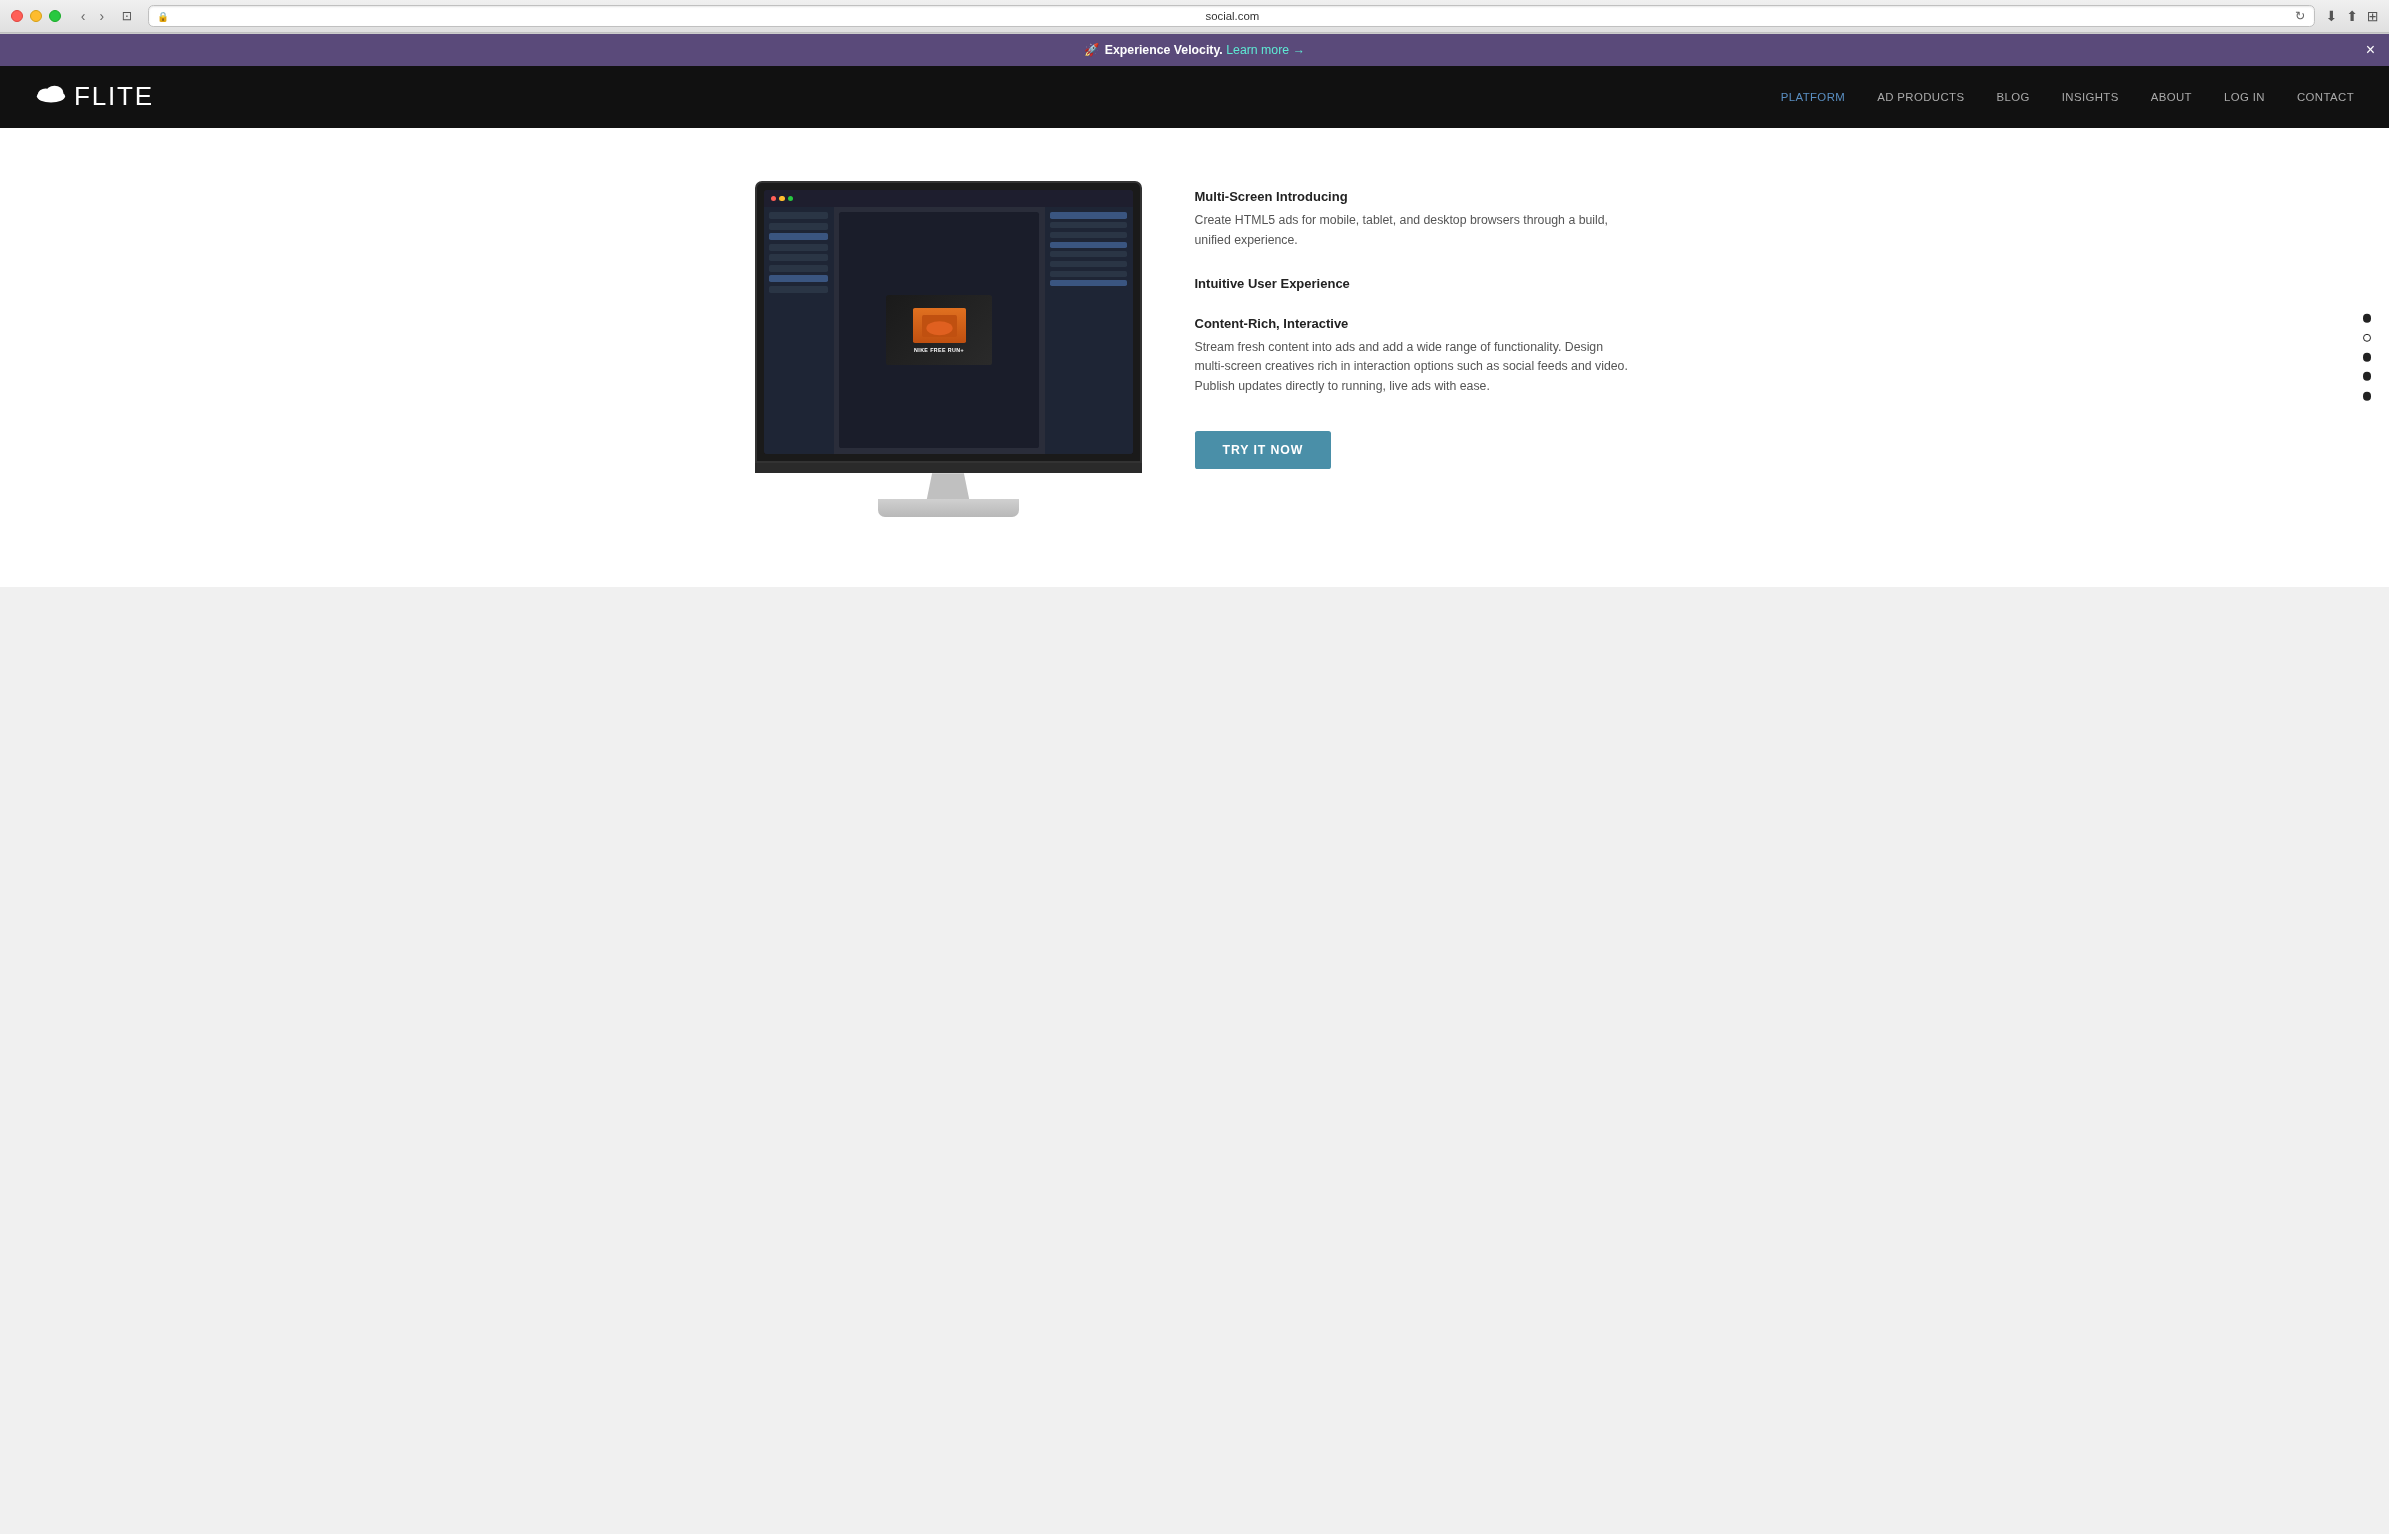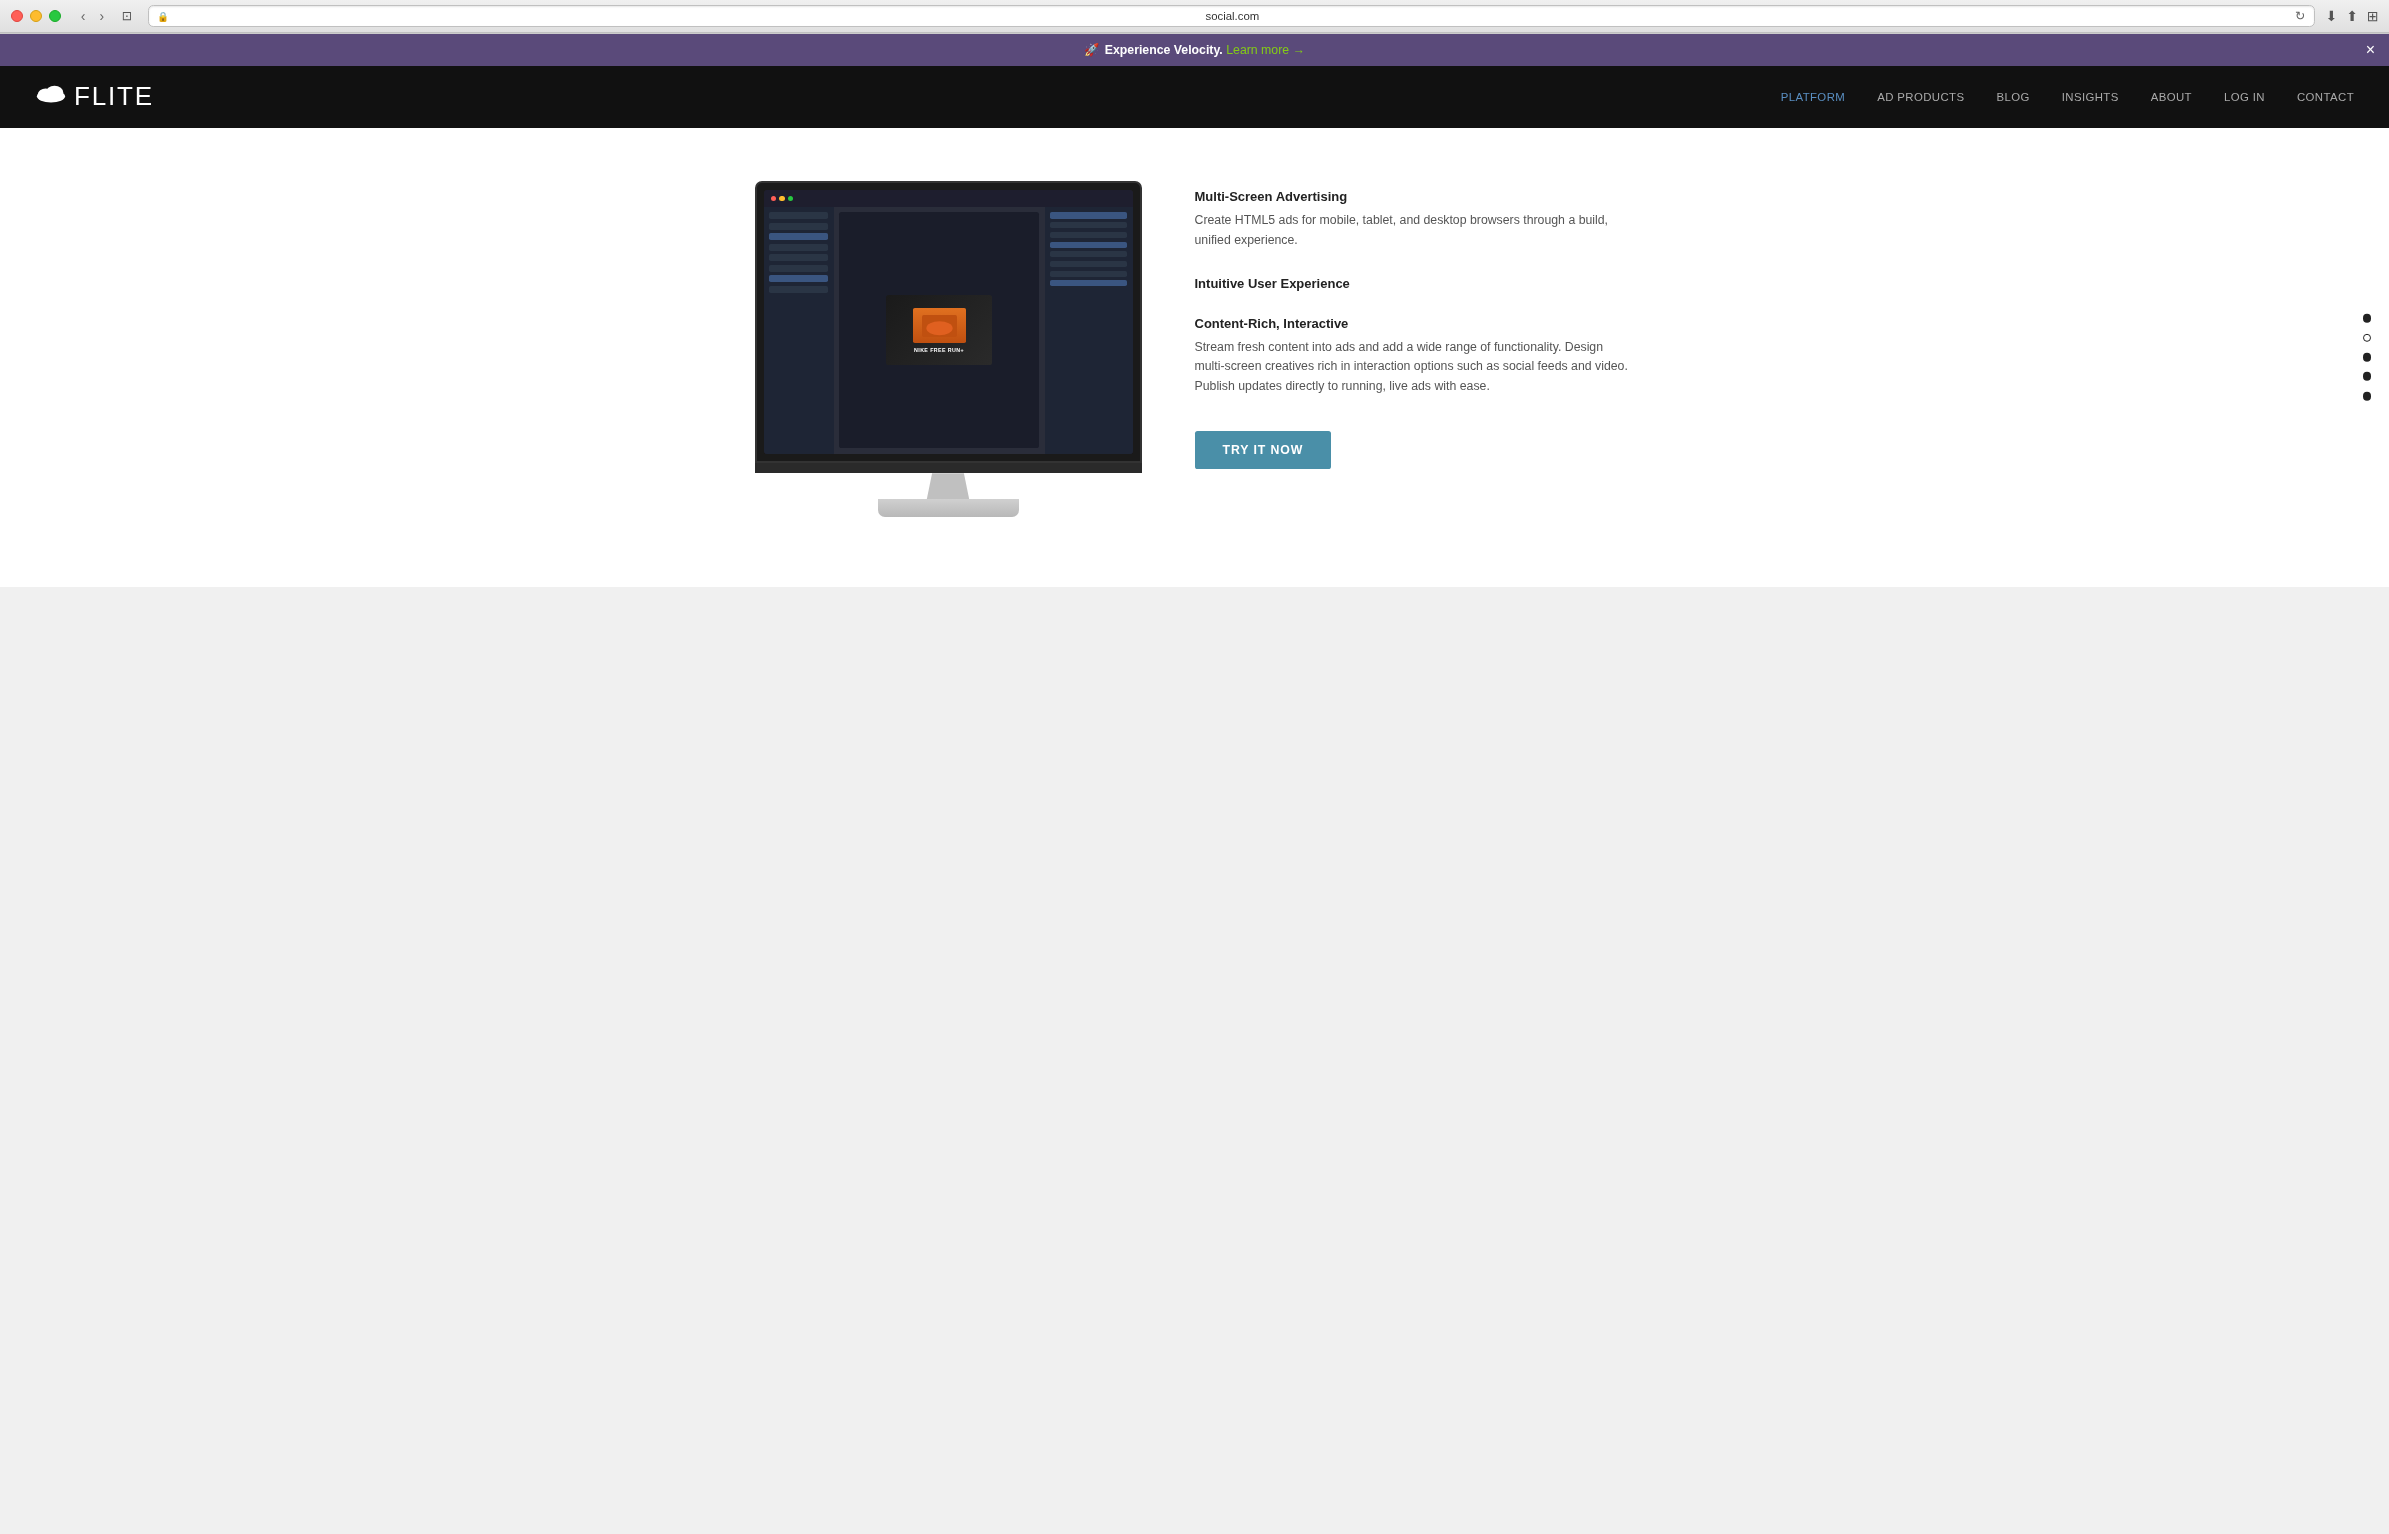--- a/index.html
+++ b/index.html
@@ -108,21 +108,21 @@
       position: absolute;
       right: 14px;
       background: none;
       border: none;
       color: white;
       font-size: 16px;
       cursor: pointer;
       line-height: 1;
     }
     .velocity-banner strong { font-weight: 700; }
-    .velocity-banner a { color: #84cc16; text-decoration: none; }
+    .velocity-banner a { color: #5eead4; text-decoration: none; }
 
     
     .website {
       background: white;
     }
 
     
     .site-nav {
       background: #111;
       display: flex;
@@ -499,21 +499,21 @@
           </div>
         </div>
         <div class="monitor-bottom"></div>
         <div class="monitor-neck"></div>
         <div class="monitor-base"></div>
       </div>
 
       <div class="feature-descriptions">
 
         <div class="feature-item">
-          <div class="feature-title">Multi-Screen Advertising</div>
+          <div class="feature-title">Multi-Screen Introducing</div>
           <div class="feature-text">Create HTML5 ads for mobile, tablet, and desktop browsers through a build, unified experience.</div>
         </div>
 
         <div class="feature-item">
           <div class="feature-title">Intuitive User Experience</div>
         </div>
 
         <div class="feature-item">
           <div class="feature-title">Content-Rich, Interactive</div>
           <div class="feature-text">Stream fresh content into ads and add a wide range of functionality. Design multi-screen creatives rich in interaction options such as social feeds and video. Publish updates directly to running, live ads with ease.</div>

